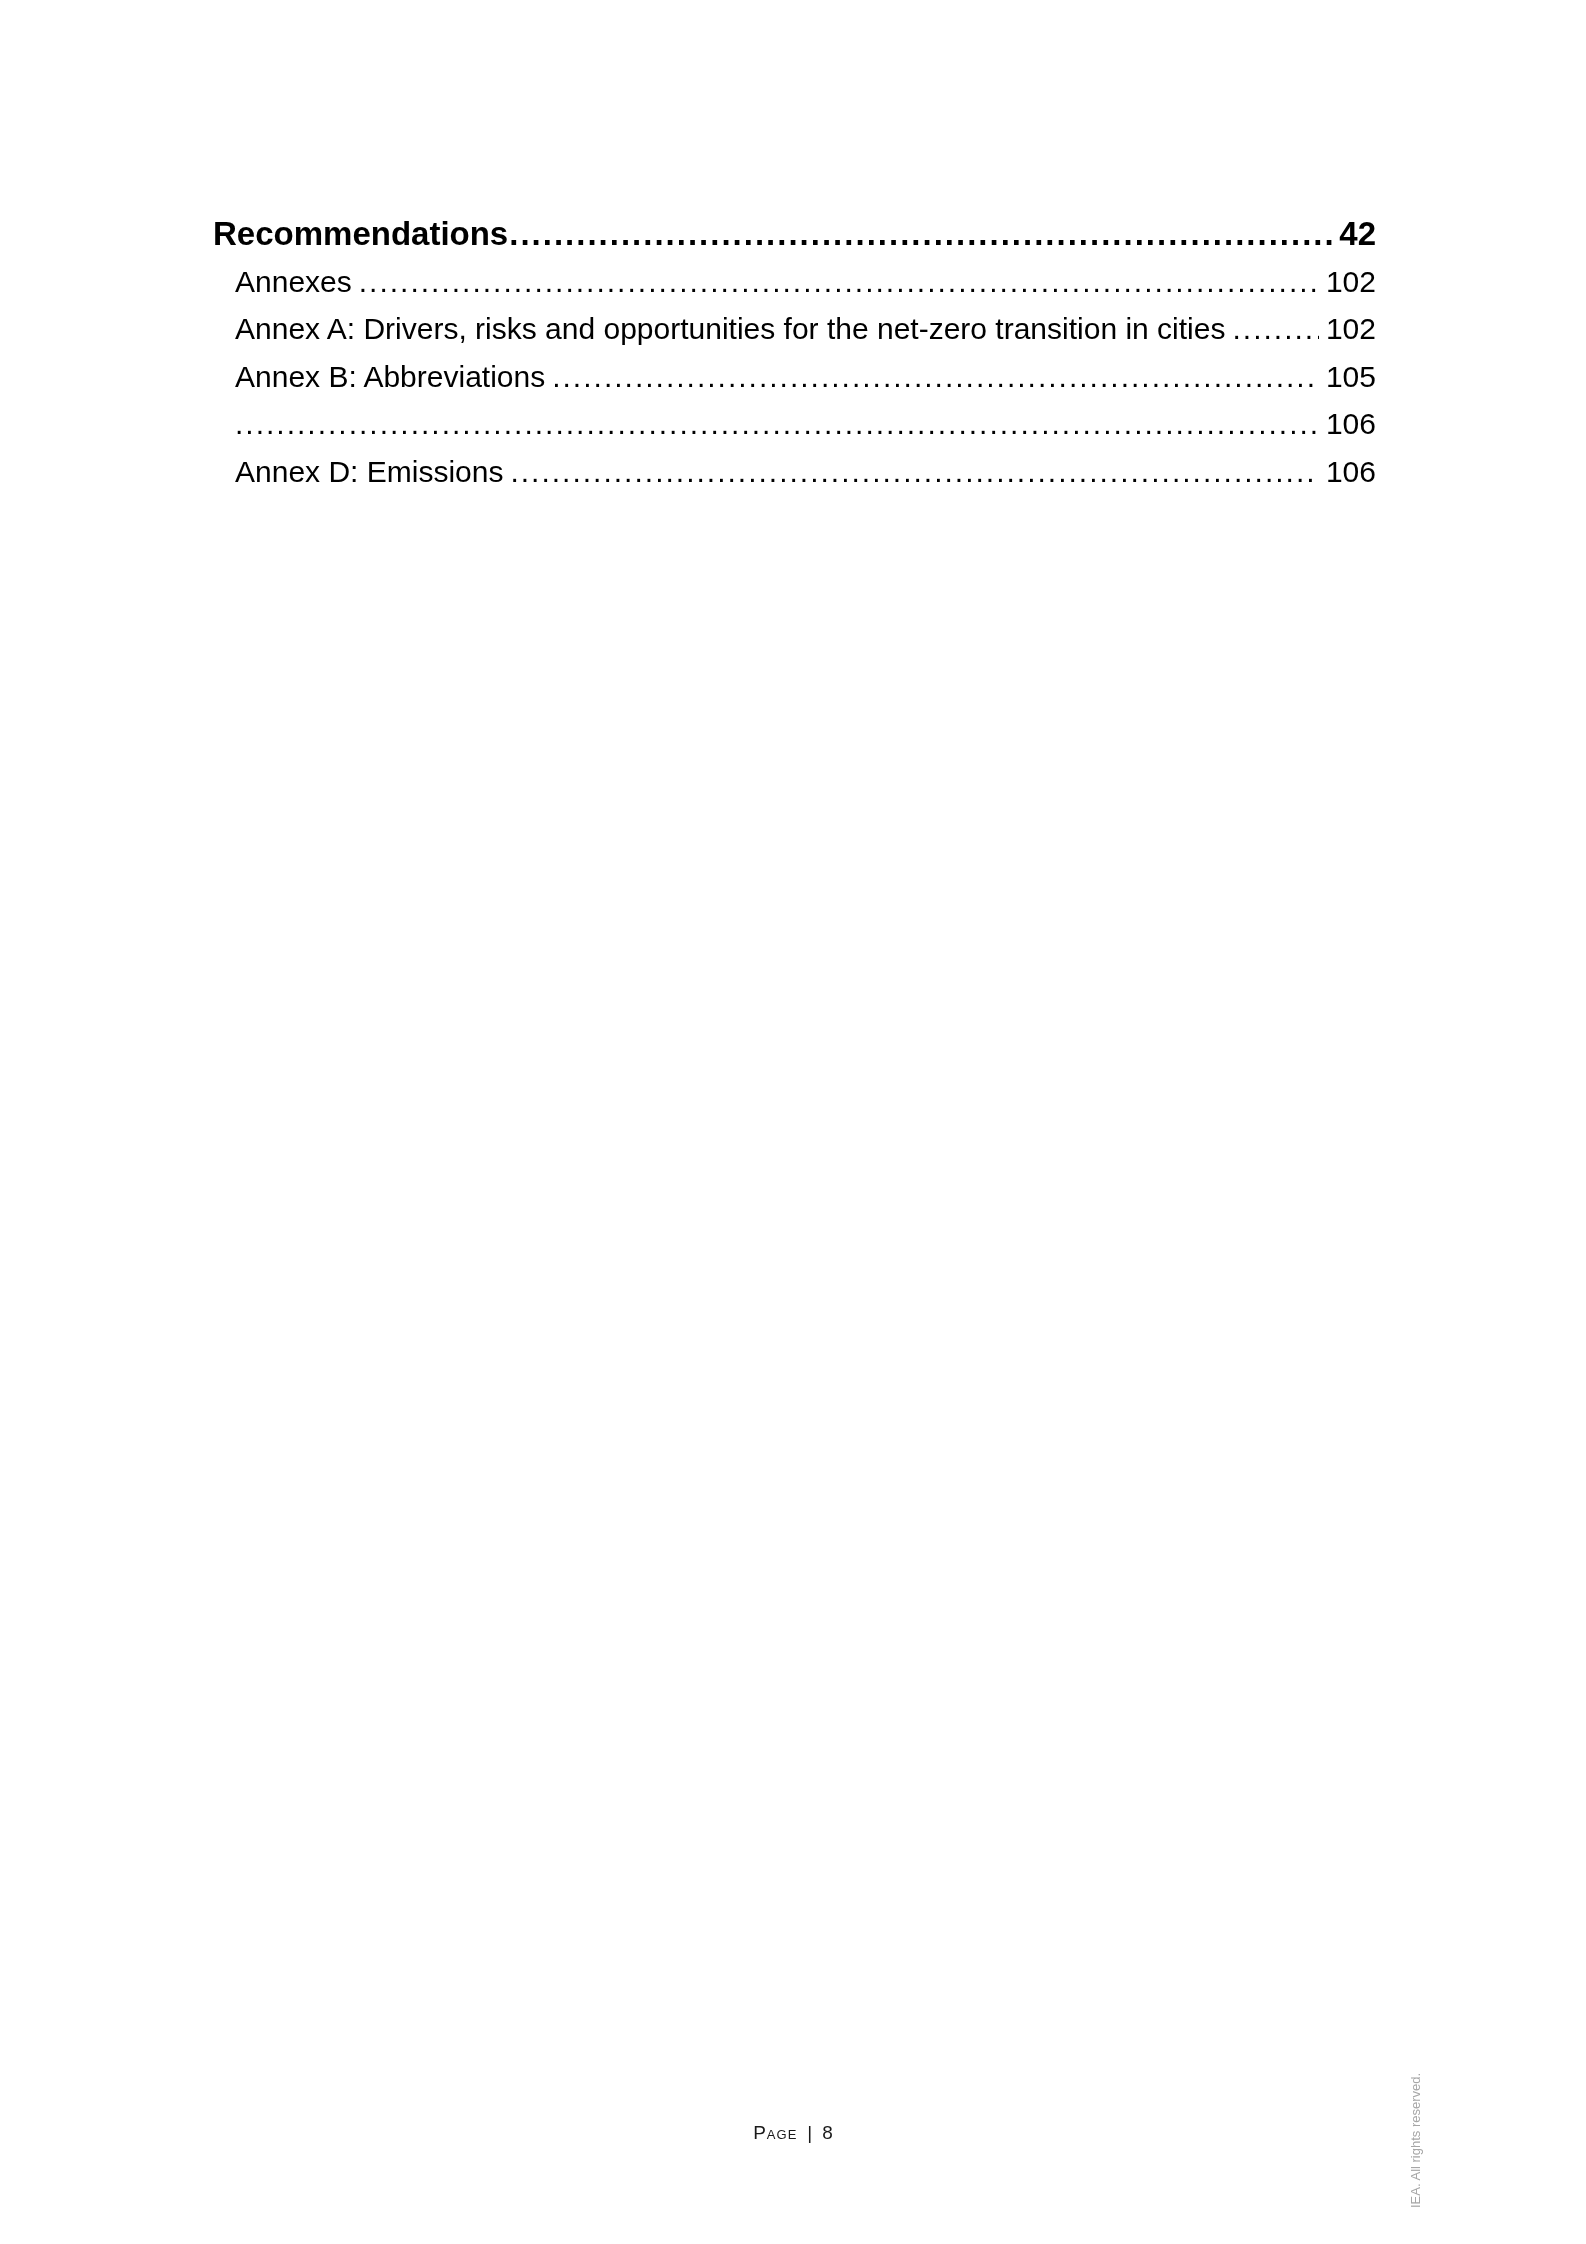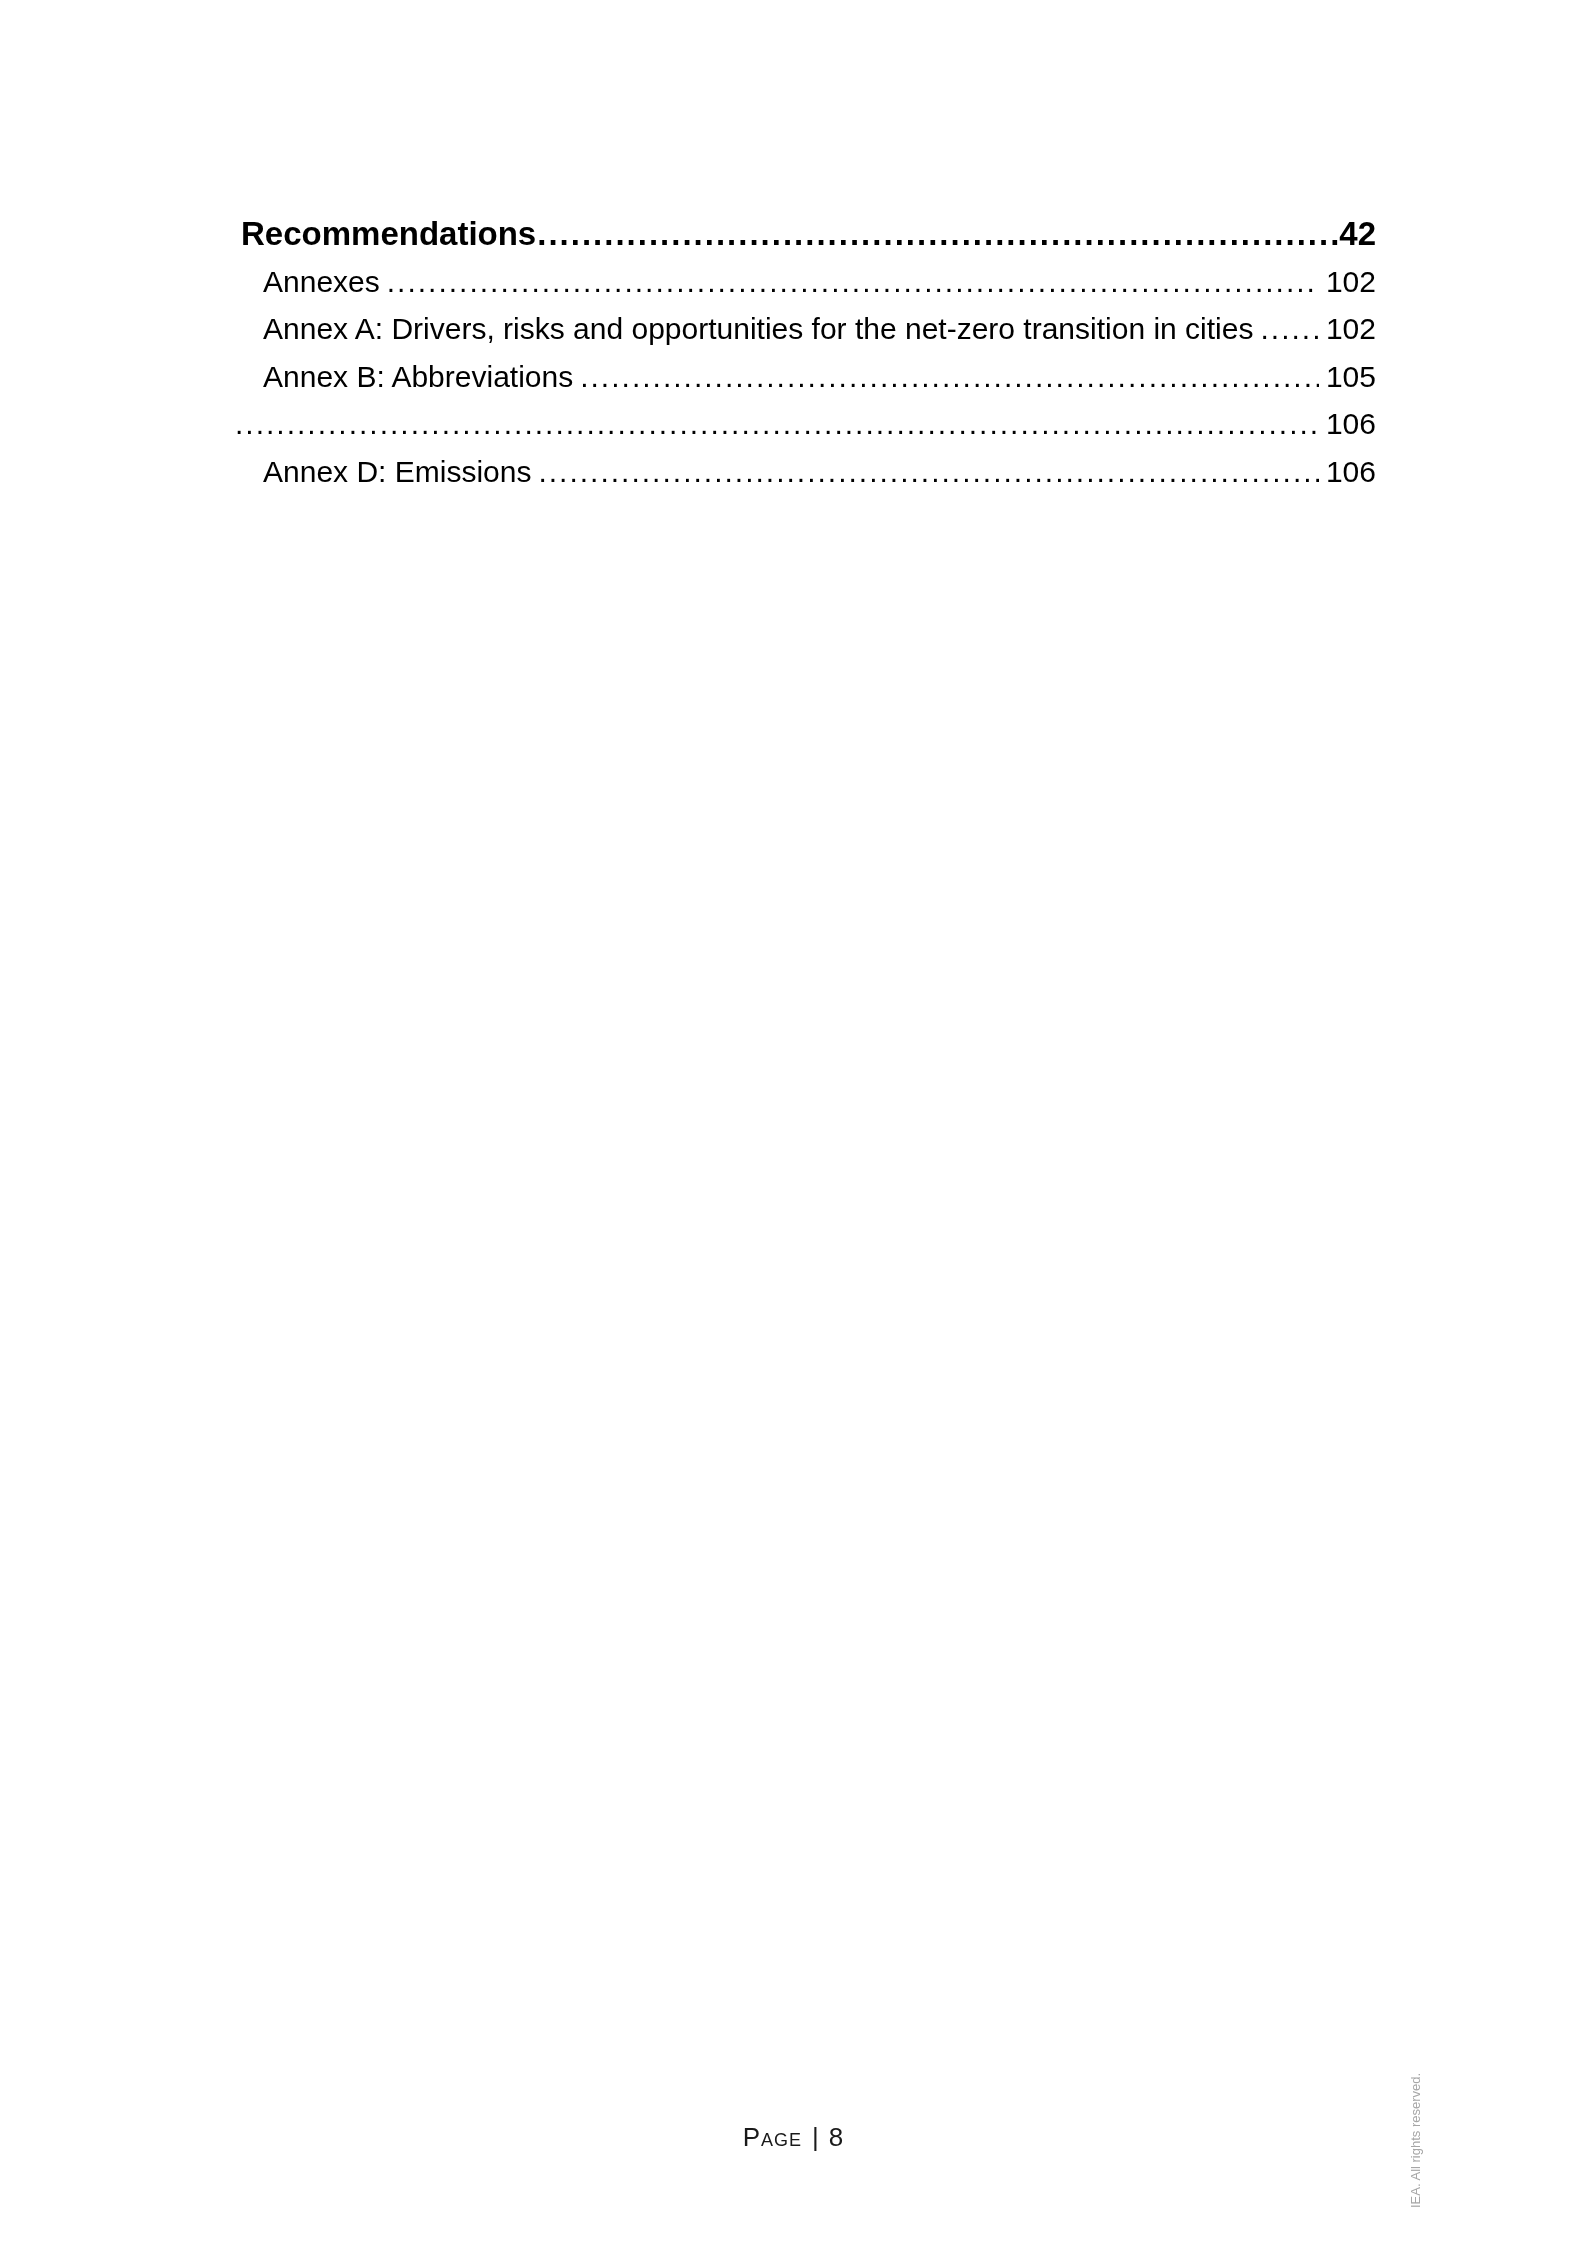--- a/index.html
+++ b/index.html
@@ -43,21 +43,20 @@
   .toc-row.heading {
     font-weight: 700;
     font-size: 33px;
   }
   .toc-row.sub {
     padding-left: 22px;
   }
   .toc-label {
     white-space: nowrap;
     padding-right: 7px;
-    margin-left: 28px;
   }
   .toc-row.heading .toc-label { padding-right: 1px; }
   .toc-dots {
     flex: 1 1 0;
     min-width: 0;
     overflow: hidden;
     white-space: nowrap;
     letter-spacing: 2px;
   }
   .toc-page {
@@ -66,21 +65,21 @@
   }
   .toc-row.heading .toc-page { padding-left: 1px; }
 
   
   .footer {
     position: absolute;
     left: 0;
     right: 0;
     top: 2122px;
     text-align: center;
-    font-size: 26px;
+    font-size: 19px;
     color: #1a1a1a;
   }
   .footer-label {
     font-variant: small-caps;
     letter-spacing: 1px;
   }
   .footer-sep { margin: 0 10px; }
 
   
   .vertical-note {

